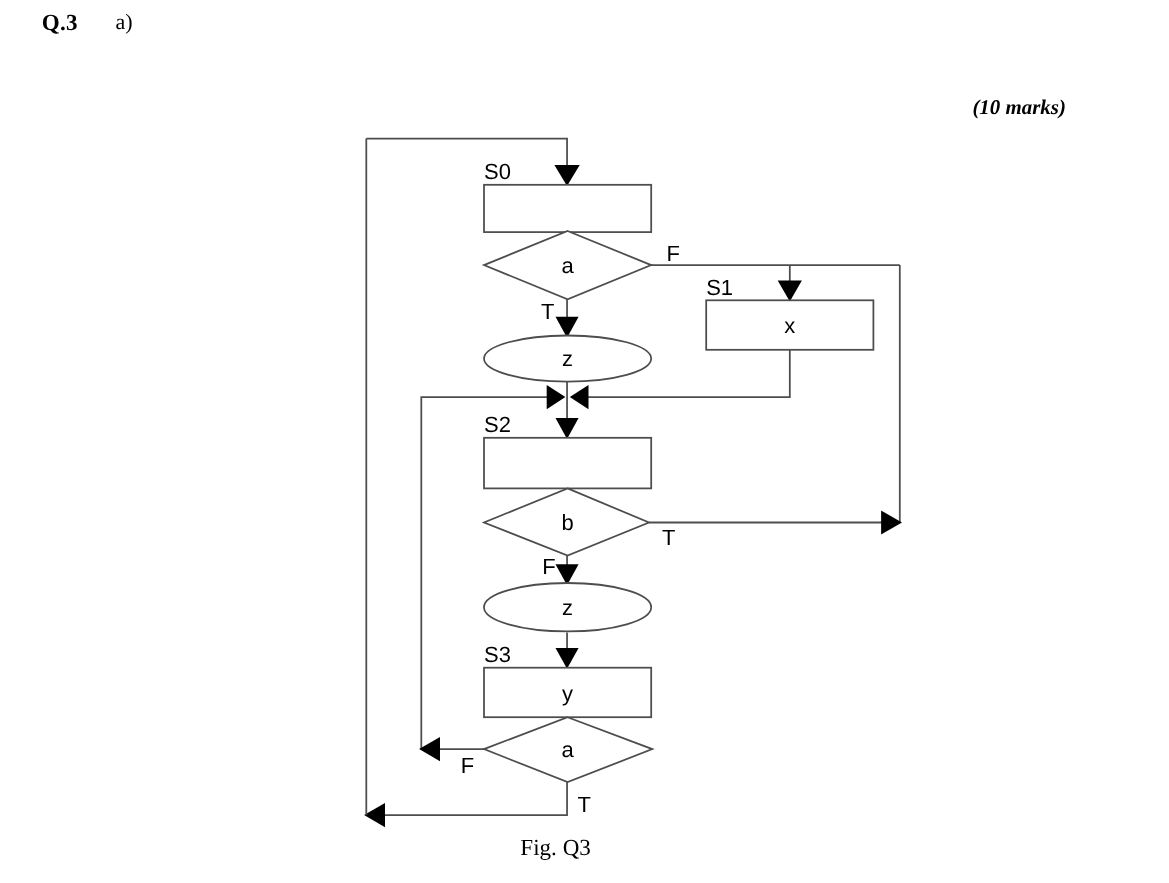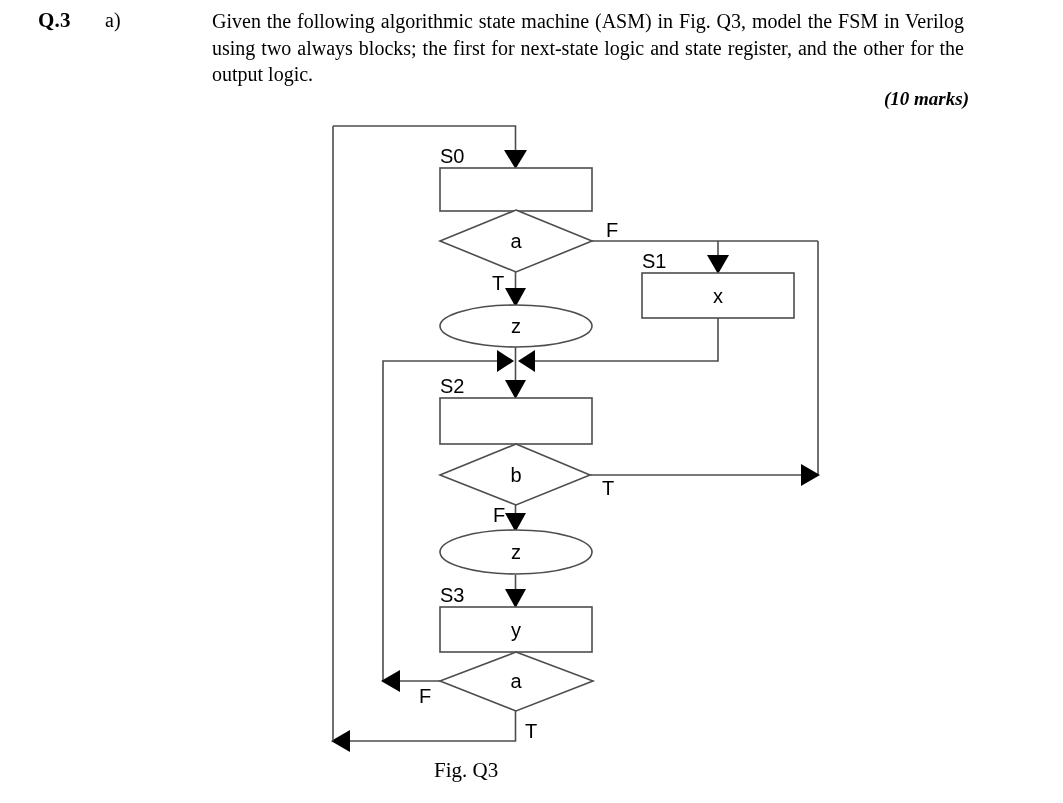--- a/index.html
+++ b/index.html
@@ -67,21 +67,21 @@
     height: 803px;
   }
   #asm-svg {
     position: absolute;
     left: 0;
     top: 0;
   }
   
   #fig-caption-inner {
     position: absolute;
-    left: 434px;
+    left: 473px;
     top: 758px;
     font-size: 21px;
     white-space: nowrap;
     text-align: center;
   }
 
   
   .nodelabel {
     font-family: "Liberation Sans", sans-serif;
     font-size: 20px;
@@ -111,21 +111,20 @@
     fill: #000000;
     stroke: none;
   }
 </style>
 </head>
 <body>
 
 <div id="question-block">
   <div id="q-number">Q.3</div>
   <div id="q-part">a)</div>
-  <div id="q-text">Given the following algorithmic state machine (ASM) in Fig. Q3, model the FSM in Verilog using two always blocks;  the first for next-state logic and state register, and the other for the output logic.</div>
   <div id="q-marks">(10 marks)</div>
 </div>
 
 <div id="figure">
 
   <svg id="asm-svg" width="1063" height="803">
 
     <path class="wire" d="M 333,126 L 515.5,126 L 515.5,157"></path>
     <polygon class="ahead" points="504,150 527,150 515.5,169"></polygon>
 

